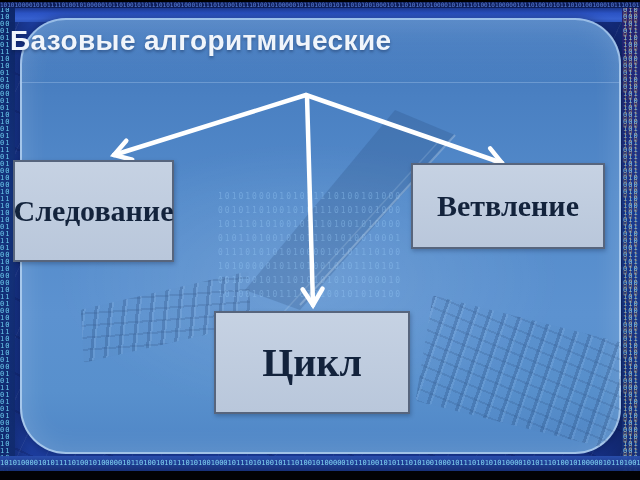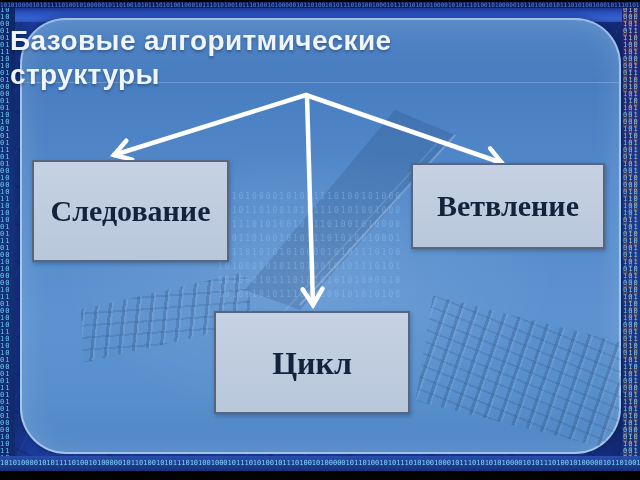--- a/index.html
+++ b/index.html
@@ -51,24 +51,24 @@
   .title{position:absolute;left:10px;top:24px;width:620px;z-index:4;text-align:left;
     color:#f0f5fb;font-size:28px;line-height:34px;font-weight:700;letter-spacing:.4px;
     text-shadow:0 2px 3px rgba(10,25,60,.38);}
   .title span{display:block;}
   .arrows{position:absolute;left:0;top:0;width:640px;height:480px;z-index:3;pointer-events:none;}
   .box{position:absolute;display:flex;align-items:center;justify-content:center;z-index:4;
     background:linear-gradient(180deg,#c6d2e3,#b9c7db);
     border:2px solid #57657d;box-sizing:border-box;
     box-shadow:1px 2px 4px rgba(10,25,55,.28);}
   .box-label{color:#13233c;font-family:"Liberation Serif",serif;font-weight:700;font-size:30px;line-height:1;}
-  #box-sequence{left:13px;top:160px;width:197px;height:102px;margin-left:19px;}
+  #box-sequence{left:13px;top:160px;width:161px;height:102px;}
   #box-branching{left:411px;top:163px;width:194px;height:86px;}
   #box-loop{left:214px;top:311px;width:196px;height:103px;}
-  #box-loop .box-label{font-size:32px;}
+  #box-loop .box-label{font-size:40px;}
 </style>
 </head>
 <body>
 
 <div class="stage">
 
   <div class="bg-tex"></div>
   <div class="bg-top-band"></div>
 
   <div class="col-left bin">10101000010101111010010100000101101001010111010100100010111010100101110100101000001011010010101110101001000101110101010100001010111010010100000101101001010111010100100010111010101010100001010100101011101010010101010001010111010100101000001011010010101110101001000101110101010100001010111010010100000101101001010111010100101000001010111010010100000101101001010111010100100010111010101001010111010010100000101101001010111010100100010111010101010000101011101001010000010110100101011101010010001011101010100100101010</div>
@@ -88,21 +88,20 @@
     <div class="digits-faint bin">10101000010101111010010100000101101001010111010100100010111010100101110100101000001011010010101110101001000101110101010100001010111010010100000101101001010111010100100010111010101010100001010100101011101010010101010001010111010100101000001011010010101110101001000101110101010100001010111010010100000101101001010111010100101000001010111010010100000101101001010111010100100010111010101001010111010010100000101101001010111010100100010111010101010000101011101001010000010110100101011101010010001011101010100100101010</div>
     <svg width="601" height="436" viewBox="0 0 601 436">
       <polygon points="280,292 435,117 375,92 225,272" fill="rgba(30,55,100,0.18)"></polygon>
       <line x1="280" y1="287" x2="435" y2="117" stroke="rgba(220,235,250,0.30)" stroke-width="2"></line>
       <line x1="262" y1="296" x2="420" y2="122" stroke="rgba(220,235,250,0.16)" stroke-width="1.5"></line>
     </svg>
   </div>
 
   <div class="title">
     <span>Базовые алгоритмические</span>
-    <span>структуры</span>
   </div>
 
   <svg class="arrows" viewBox="0 0 640 480">
     <defs>
       <marker id="ah" markerUnits="userSpaceOnUse" markerWidth="30" markerHeight="30" refX="22" refY="15" orient="auto">
         <path d="M6,5 L22,15 L6,25" fill="none" stroke="#ffffff" stroke-width="4.5" stroke-linecap="round"></path>
       </marker>
     </defs>
     <path d="M306,95 L114,155" fill="none" stroke="#ffffff" stroke-width="4.5" stroke-linecap="round" marker-end="url(#ah)"></path>
     <path d="M306,95 L502,163" fill="none" stroke="#ffffff" stroke-width="4.5" stroke-linecap="round" marker-end="url(#ah)"></path>

